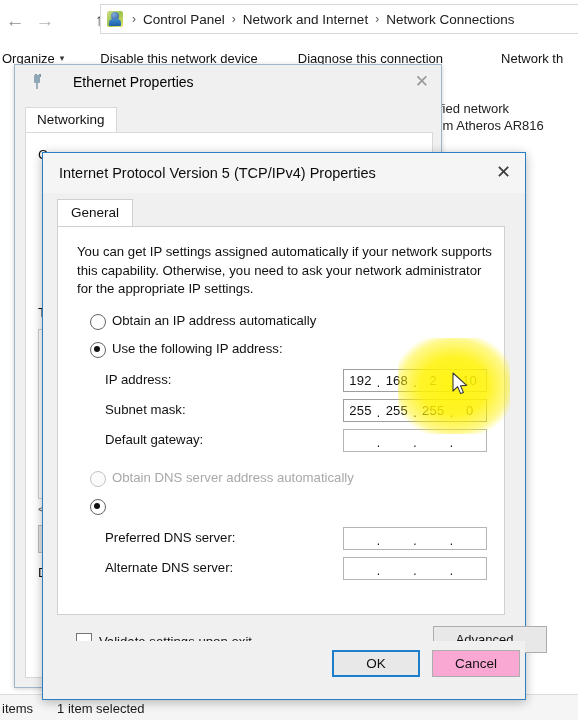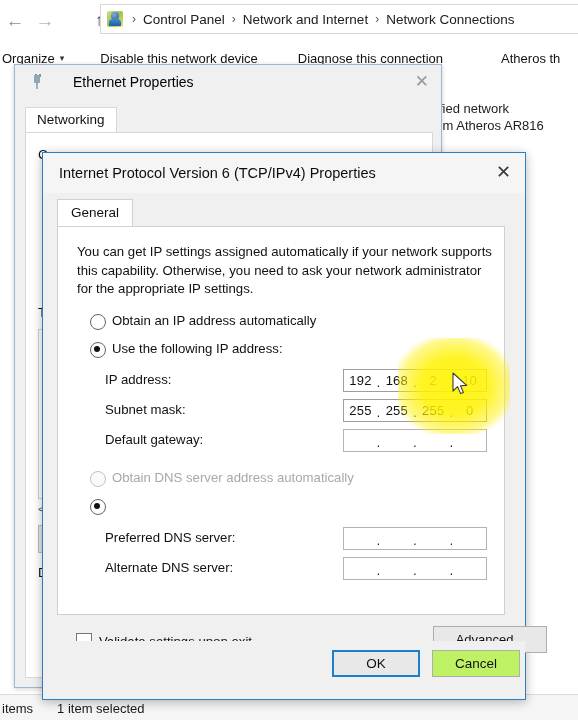--- a/index.html
+++ b/index.html
@@ -296,21 +296,21 @@
     font-size: 13px; color: #111;
     display: flex; align-items: center; justify-content: center;
     box-sizing: border-box;
   }
   .btnbar {
     position: absolute; left: 0; top: 488px; width: 100%; height: 40px;
     background: #f0f0f0;
   }
   .dlgbtn {
     position: absolute; top: 9px; height: 27px; width: 88px;
-    background: #bef264; border: 1px solid #adadad;
+    background: #f9a8d4; border: 1px solid #adadad;
     font-size: 13.5px; color: #111;
     display: flex; align-items: center; justify-content: center;
     box-sizing: border-box;
   }
   .dlgbtn.primary { border: 2px solid #1d7fc9; background: #e8e8e8; }
   .ok-btn { left: 289px; }
   .cancel-btn { left: 389px; }
 
   
   .hl {
@@ -350,21 +350,21 @@
         <span class="sep">›</span>
         <span class="crumb">Network Connections</span>
       </div>
     </div>
 
     <div class="toolbar">
       <span class="tb-item tb-organize">Organize</span>
       <span class="tb-caret">▾</span>
       <span class="tb-item tb-disable">Disable this network device</span>
       <span class="tb-item tb-diagnose">Diagnose this connection</span>
-      <span class="tb-item tb-rename">Atheros th</span>
+      <span class="tb-item tb-rename">Network th</span>
     </div>
 
     <div class="listarea"></div>
 
     <div class="conn-tile">
       <div class="conn-name">net</div>
       <div class="conn-sub">entified network</div>
       <div class="conn-sub2">comm Atheros AR816</div>
     </div>
 
@@ -427,21 +427,21 @@
       </div>
 
       <div class="eth-desc-lbl">D</div>
       <div class="eth-desc-txt"></div>
     </div>
   </div>
 
   <div class="ipdlg">
 
     <div class="ipdlg-title">
-      <span class="ipdlg-titletext">Internet Protocol Version 6 (TCP/IPv4) Properties</span>
+      <span class="ipdlg-titletext">Internet Protocol Version 5 (TCP/IPv4) Properties</span>
       <span class="ipdlg-close">✕</span>
     </div>
 
     <div class="ipdlg-tabstrip">
       <div class="iptab">General</div>
     </div>
 
     <div class="ipdlg-panel">
 
       <div class="ip-desc">You can get IP settings assigned automatically if your network supports this capability. Otherwise, you need to ask your network administrator for the appropriate IP settings.</div>

